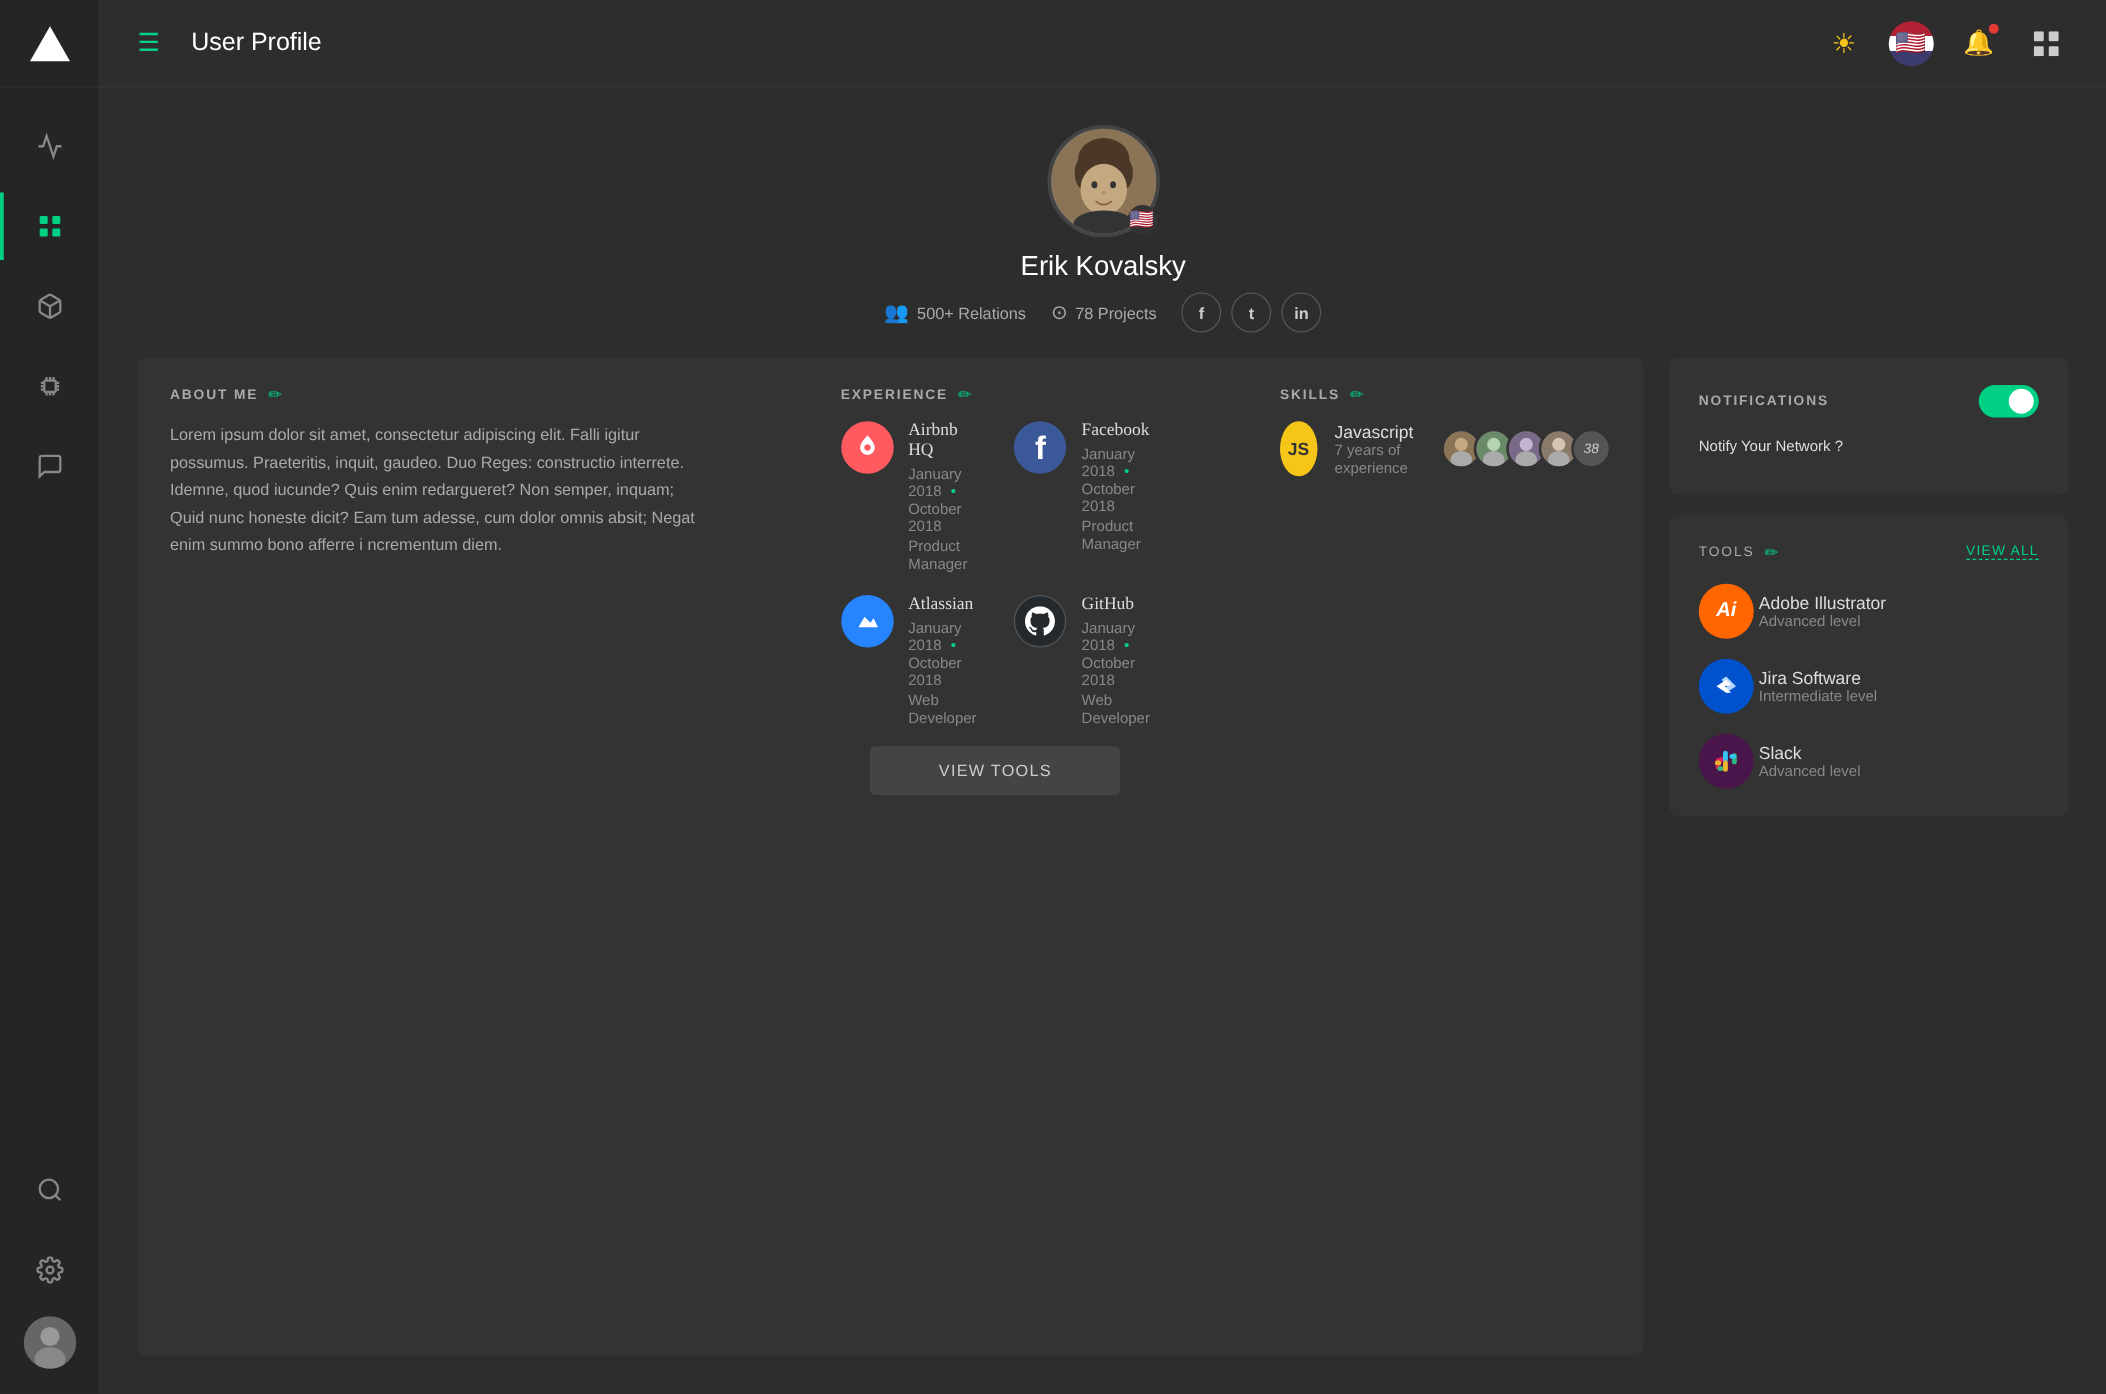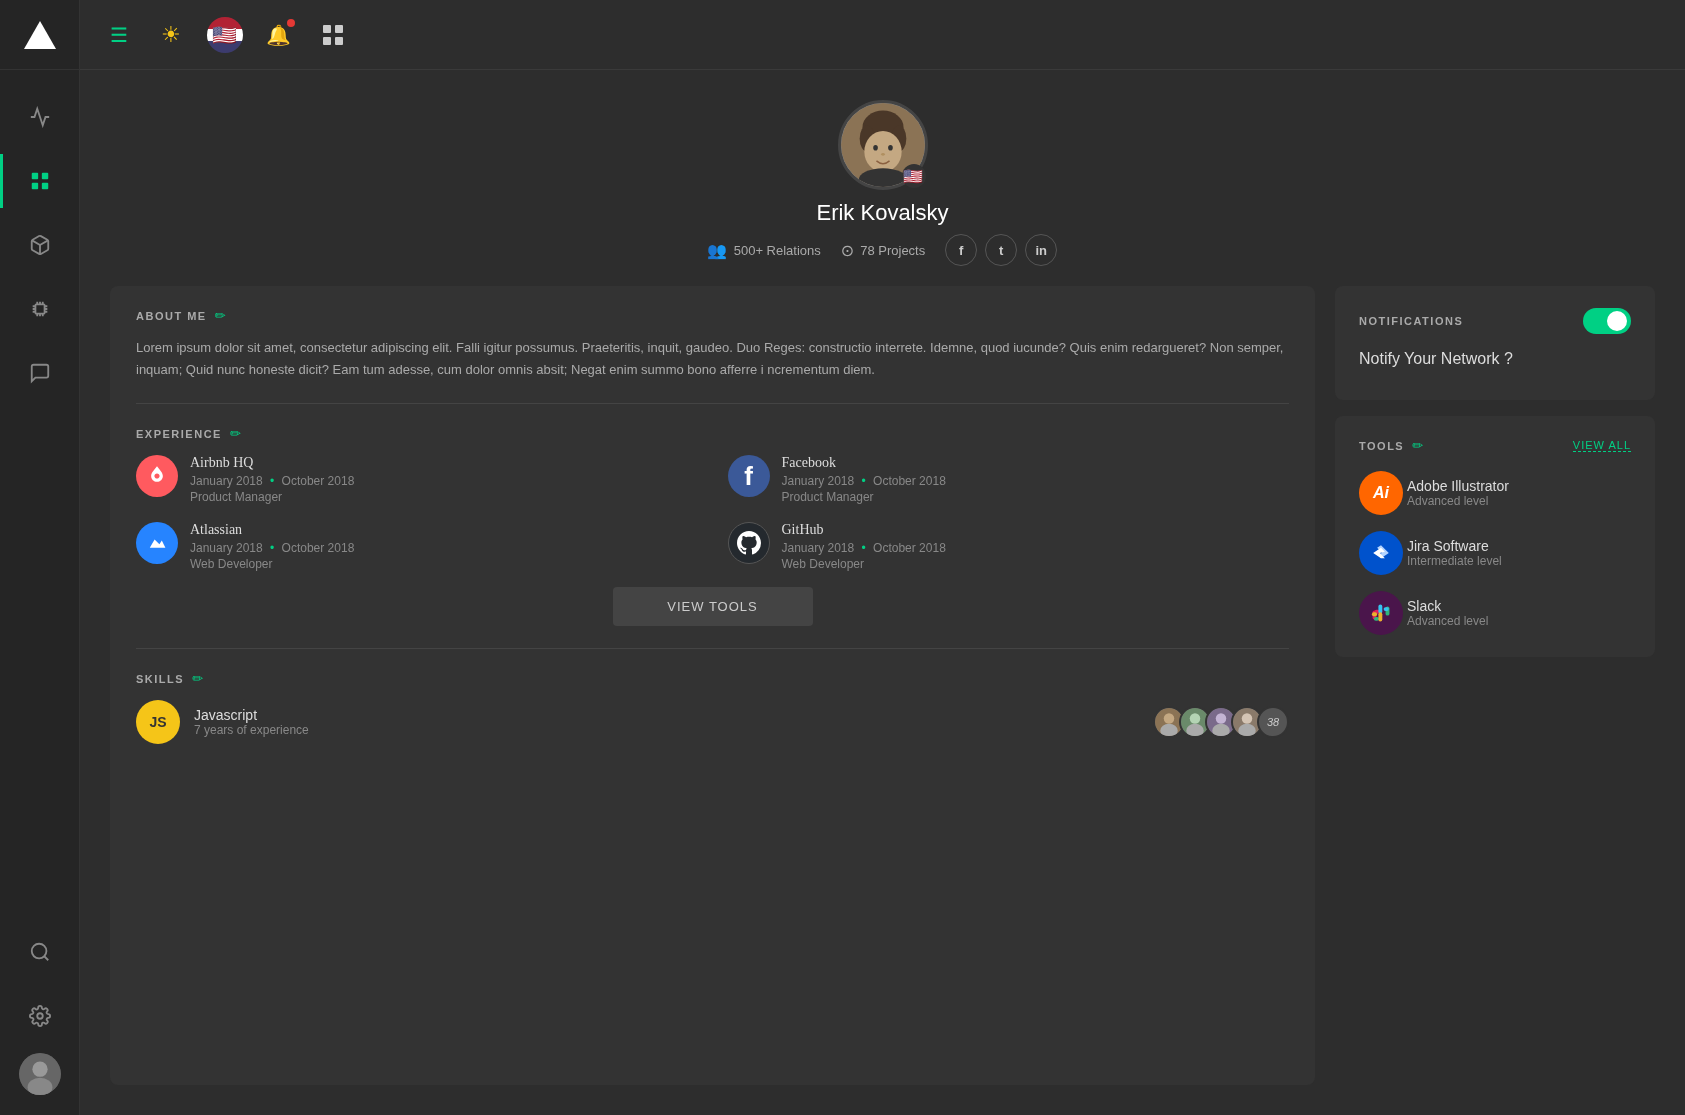--- a/index.html
+++ b/index.html
@@ -260,21 +260,21 @@
       display: flex;
       gap: 20px;
       padding: 0 30px 30px;
       overflow: hidden;
     }
 
     
     .left-col {
       flex: 1;
       display: flex;
-      flex-direction: column;
+      flex-direction: row;
       gap: 0;
       background: #333;
       border-radius: 8px;
       padding: 0;
       overflow: hidden;
     }
 
     
     .section {
       padding: 22px 26px;
@@ -482,21 +482,21 @@
       position: absolute;
       top: 3px;
       right: 4px;
       width: 20px;
       height: 20px;
       border-radius: 50%;
       background: white;
       transition: right 0.2s;
     }
     .notif-heading {
-      font-size: 16px;
+      font-size: 12px;
       color: #ddd;
       font-weight: 500;
       margin-bottom: 10px;
     }
     .notif-desc {
       font-size: 13px;
       color: #aaa;
       line-height: 1.6;
     }
 
@@ -510,21 +510,21 @@
     .tools-title-row {
       display: flex;
       align-items: center;
       gap: 8px;
     }
     .tools-title {
       font-size: 11px;
       letter-spacing: 1.5px;
       text-transform: uppercase;
       color: #aaa;
-      font-weight: 700;
+      font-weight: 400;
     }
     .view-all-btn {
       font-size: 11px;
       color: #00d084;
       cursor: pointer;
       letter-spacing: 1px;
       text-decoration: none;
       border-bottom: 1px dashed #00d084;
     }
     .tool-item {
@@ -628,20 +628,21 @@
         <ellipse cx="22" cy="36" rx="13" ry="10" fill="#888"></ellipse>
       </svg>
     </div>
   </div>
 </div>
 
 <div class="main">
 
   <div class="header">
     <span class="header-menu-icon">☰</span>
+    <span class="header-title">User Profile</span>
     <div class="header-actions">
       <div class="header-icon-btn sun-icon">☀</div>
       <div class="flag-circle">🇺🇸</div>
       <div class="header-icon-btn" style="color:#ccc;font-size:20px;">
         🔔
         <div class="notification-dot"></div>
       </div>
       <div class="header-icon-btn">
         <svg width="20" height="20" viewBox="0 0 20 20" fill="currentColor">
           <rect x="0" y="0" width="8" height="8" rx="1"></rect>

